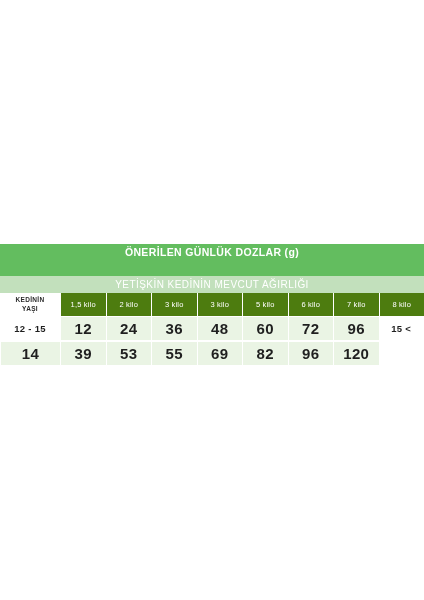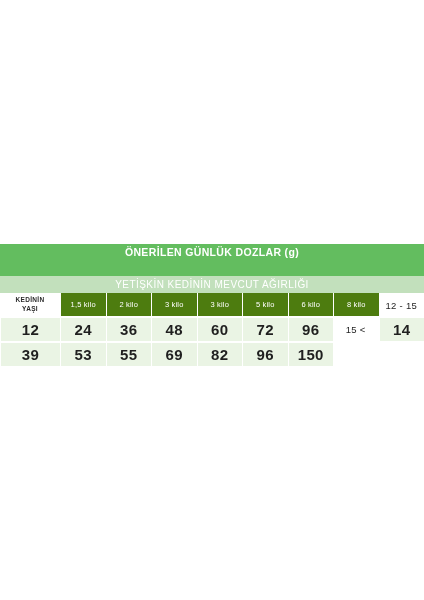--- a/index.html
+++ b/index.html
@@ -90,21 +90,21 @@
     text-align: center;
     border-left: none;
     box-sizing: border-box;
   }
 
   
   .row-label {
     background: #ffffff;
     color: #1f1f1f;
     font-size: 9.5px;
-    font-weight: normal;
+    font-weight: bold;
     letter-spacing: 0.3px;
     height: 24px;
     display: flex;
     align-items: center;
     justify-content: center;
     box-sizing: border-box;
     white-space: nowrap;
   }
   .data-cell {
     background: #eaf4e4;
@@ -145,37 +145,38 @@
       <div class="hdr-corner">
         <span>KEDİNİN</span>
         <span>YAŞI</span>
       </div>
       <div class="hdr-cell">1,5 kilo</div>
       <div class="hdr-cell">2 kilo</div>
       <div class="hdr-cell">3 kilo</div>
       <div class="hdr-cell">3 kilo</div>
       <div class="hdr-cell">5 kilo</div>
       <div class="hdr-cell">6 kilo</div>
+      <div class="hdr-cell">7 kilo</div>
       <div class="hdr-cell">8 kilo</div>
 
       <div class="row-label">12 - 15</div>
       <div class="data-cell">12</div>
       <div class="data-cell">24</div>
       <div class="data-cell">36</div>
       <div class="data-cell">48</div>
       <div class="data-cell">60</div>
       <div class="data-cell">72</div>
       <div class="data-cell">96</div>
 
       <div class="row-label last-row">15 &lt;</div>
       <div class="data-cell last-row">14</div>
       <div class="data-cell last-row">39</div>
       <div class="data-cell last-row">53</div>
       <div class="data-cell last-row">55</div>
       <div class="data-cell last-row">69</div>
       <div class="data-cell last-row">82</div>
       <div class="data-cell last-row">96</div>
-      <div class="data-cell last-row">150</div>
+      <div class="data-cell last-row">120</div>
 
     </div>
   </div>
 
 </div>
 
 </body></html>

